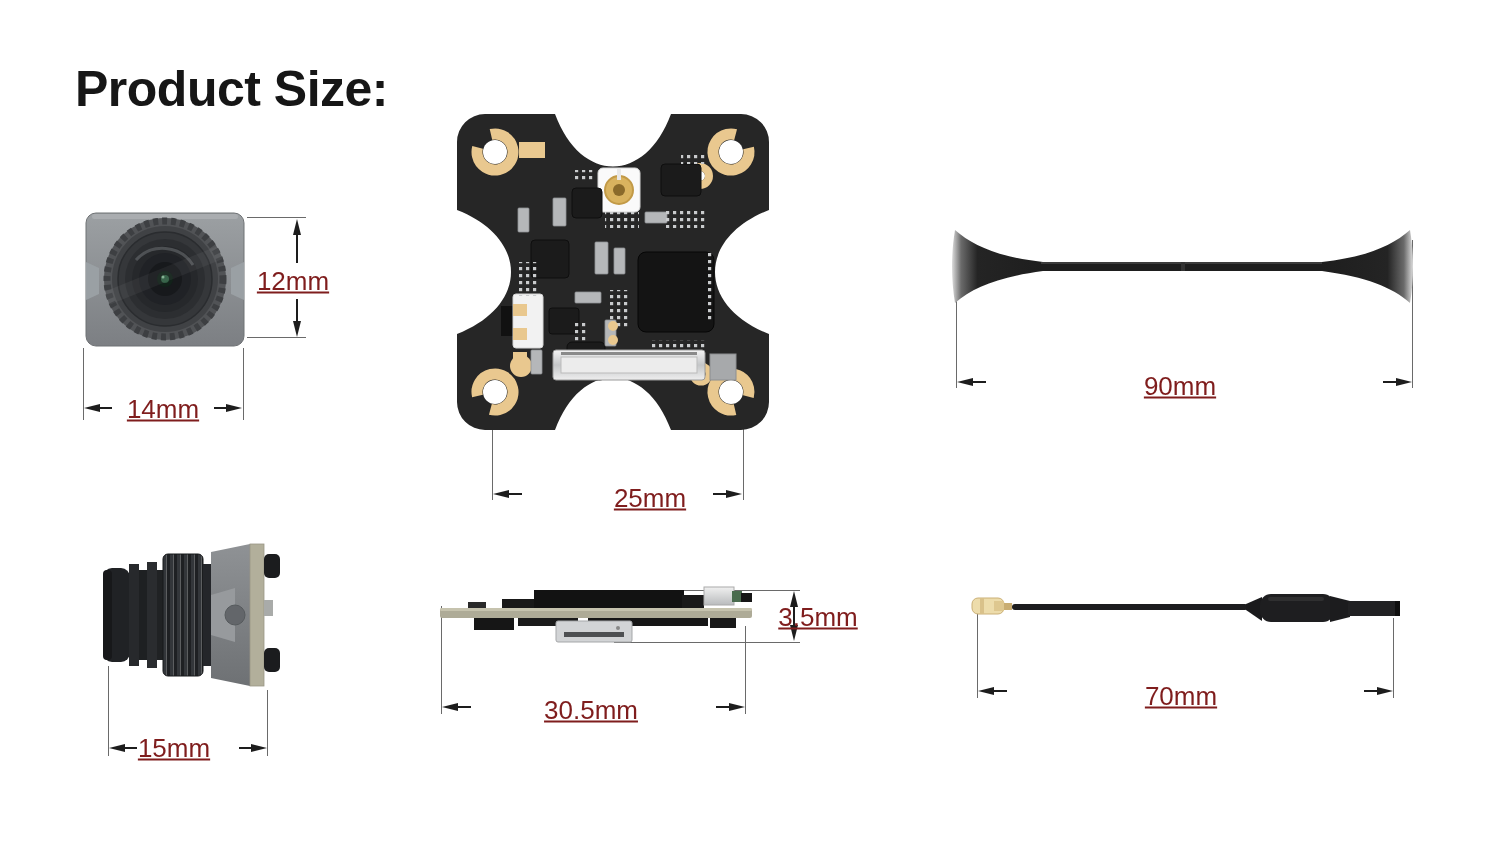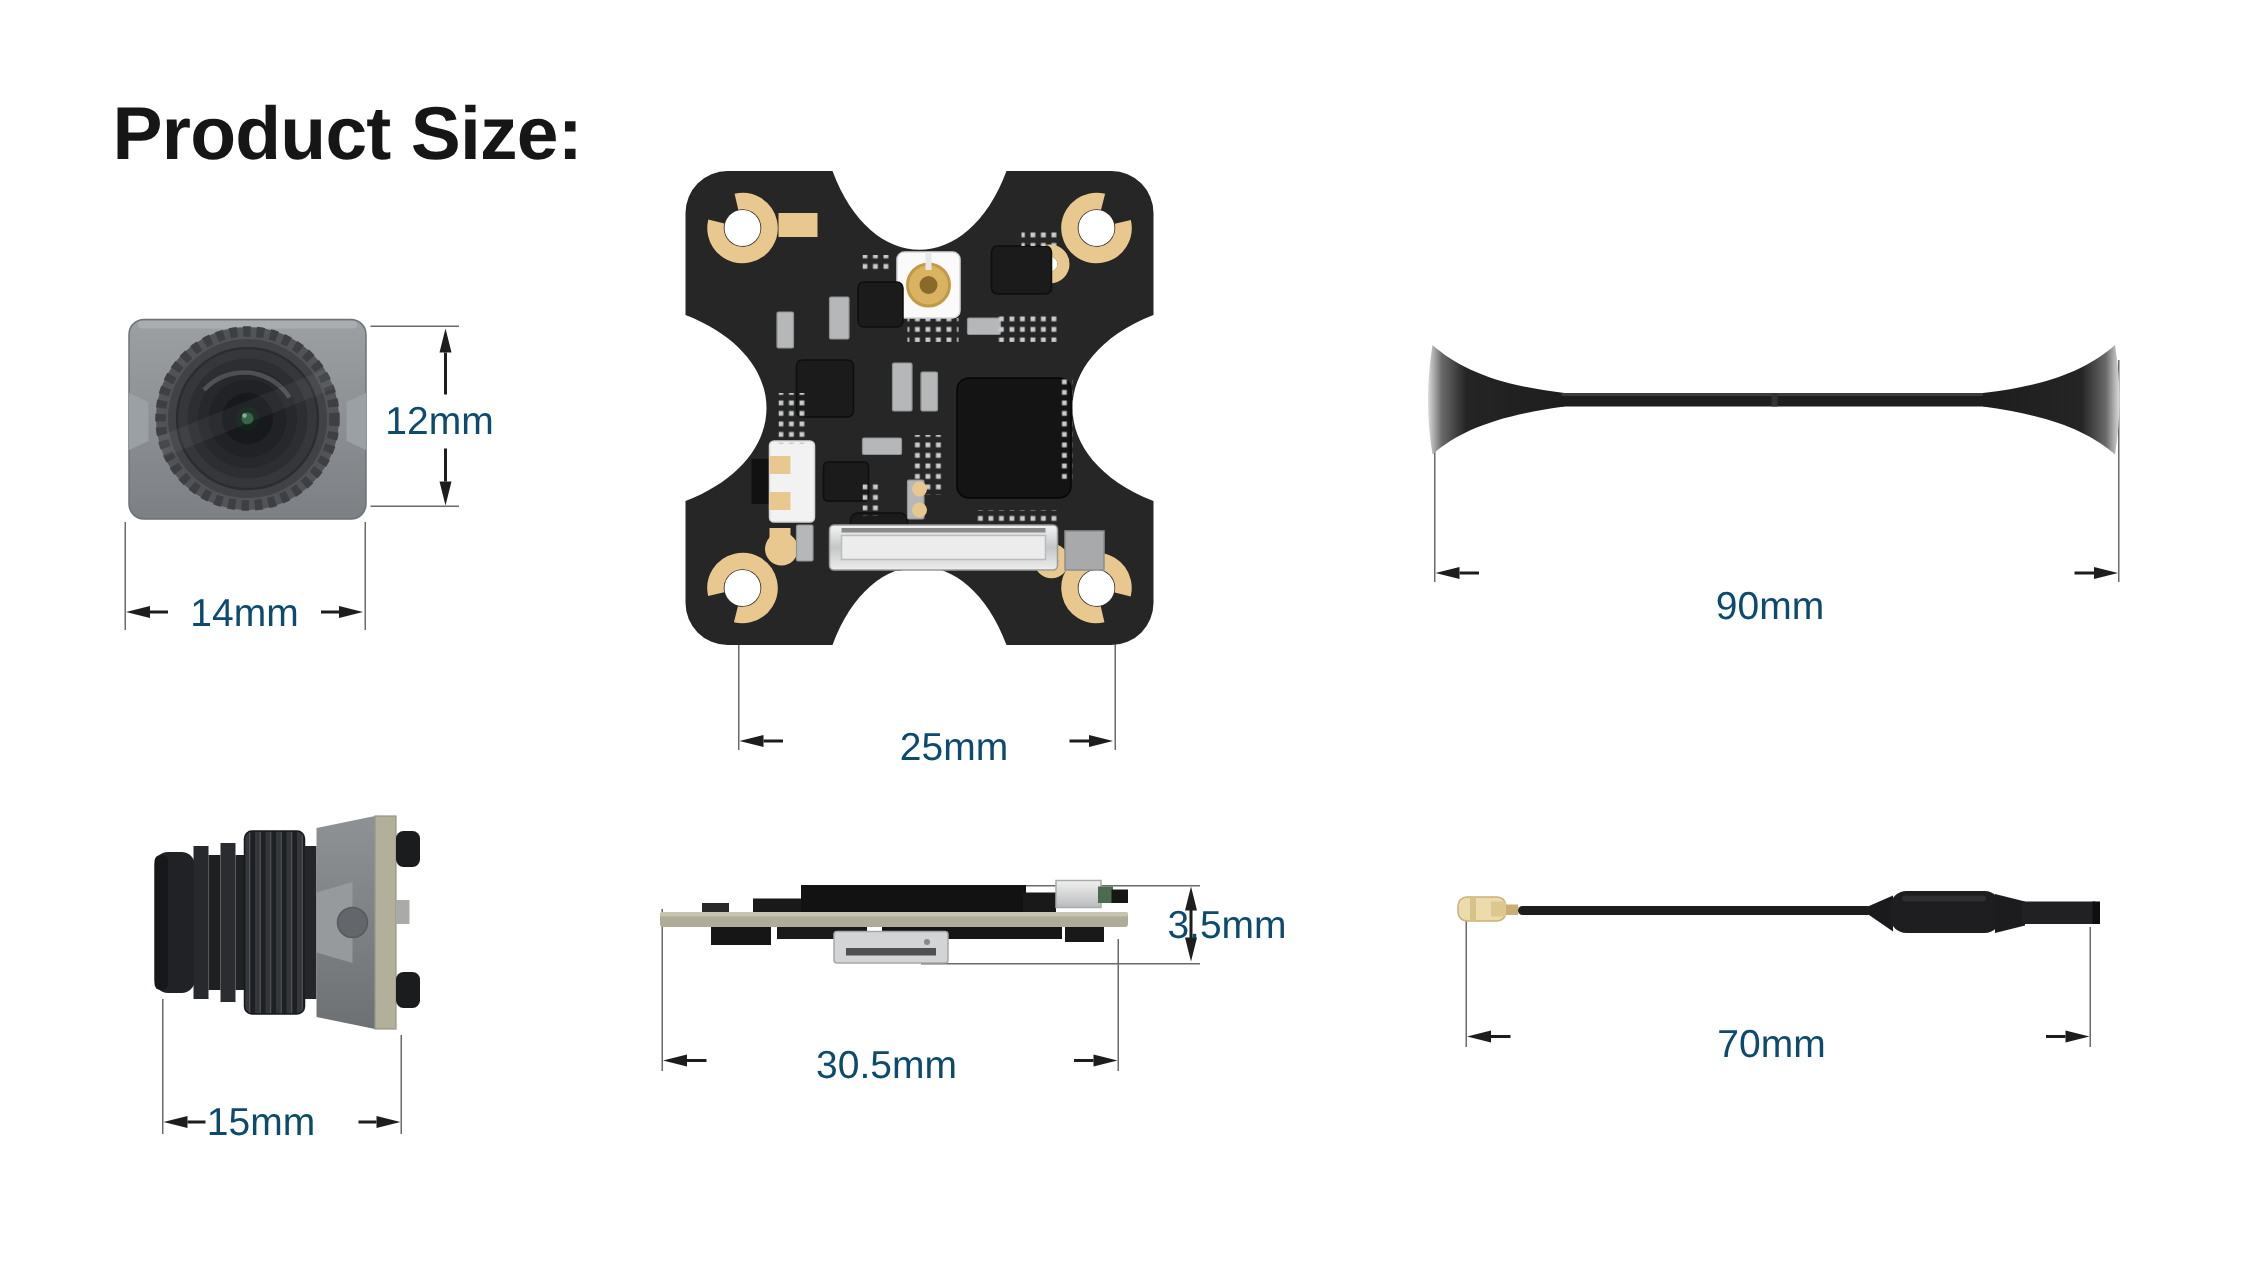--- a/index.html
+++ b/index.html
@@ -11,22 +11,22 @@
   
   .ext{position:absolute;background:#6a6a6a;display:block;}
   .ext.v{width:1px;} .ext.h{height:1px;}
   .tri{position:absolute;width:0;height:0;border-style:solid;display:block;}
   .tri-l{border-width:4px 16px 4px 0;border-color:transparent #1d1d1d transparent transparent;}
   .tri-r{border-width:4px 0 4px 16px;border-color:transparent transparent transparent #1d1d1d;}
   .tri-u{border-width:0 4px 16px 4px;border-color:transparent transparent #1d1d1d transparent;}
   .tri-d{border-width:16px 4px 0 4px;border-color:#1d1d1d transparent transparent transparent;}
   .tail-h{position:absolute;height:2px;background:#1d1d1d;display:block;}
   .tail-v{position:absolute;width:2px;background:#1d1d1d;display:block;}
-  .dlabel{position:absolute;font-size:26px;color:#0c4a6e;white-space:nowrap;
-          transform:translate(-50%,-50%);}
+  .dlabel{position:absolute;font-size:26px;color:#7f1d1d;white-space:nowrap;
+          transform:translate(-50%,-50%);text-decoration:underline;}
 </style>
 </head>
 <body>
 
 <div id="stage">
 
   <h1 class="title">Product Size:</h1>
 
   <div>
     <i class="ext v" style="left:83px;top:348px;height:72px"></i>
@@ -48,31 +48,31 @@
     <span class="dlabel" style="left:293px;top:281px">12mm</span>
   </div>
 
   <div>
     <i class="ext v" style="left:492px;top:408px;height:92px"></i>
     <i class="ext v" style="left:743px;top:408px;height:92px"></i>
     <i class="tri tri-l" style="left:493px;top:490px"></i>
     <i class="tail-h" style="left:509px;top:493px;width:13px"></i>
     <i class="tri tri-r" style="left:726px;top:490px"></i>
     <i class="tail-h" style="left:713px;top:493px;width:13px"></i>
-    <span class="dlabel" style="left:636px;top:498px">25mm</span>
+    <span class="dlabel" style="left:650px;top:498px">25mm</span>
   </div>
 
   <div>
     <i class="ext v" style="left:956px;top:240px;height:148px"></i>
     <i class="ext v" style="left:1412px;top:240px;height:148px"></i>
     <i class="tri tri-l" style="left:957px;top:378px"></i>
     <i class="tail-h" style="left:973px;top:381px;width:13px"></i>
     <i class="tri tri-r" style="left:1396px;top:378px"></i>
     <i class="tail-h" style="left:1383px;top:381px;width:13px"></i>
-    <span class="dlabel" style="left:1180px;top:404px">90mm</span>
+    <span class="dlabel" style="left:1180px;top:386px">90mm</span>
   </div>
 
   <div>
     <i class="ext v" style="left:108px;top:666px;height:90px"></i>
     <i class="ext v" style="left:267px;top:690px;height:66px"></i>
     <i class="tri tri-l" style="left:109px;top:744px"></i>
     <i class="tail-h" style="left:125px;top:747px;width:12px"></i>
     <i class="tri tri-r" style="left:251px;top:744px"></i>
     <i class="tail-h" style="left:239px;top:747px;width:12px"></i>
     <span class="dlabel" style="left:174px;top:748px">15mm</span>

